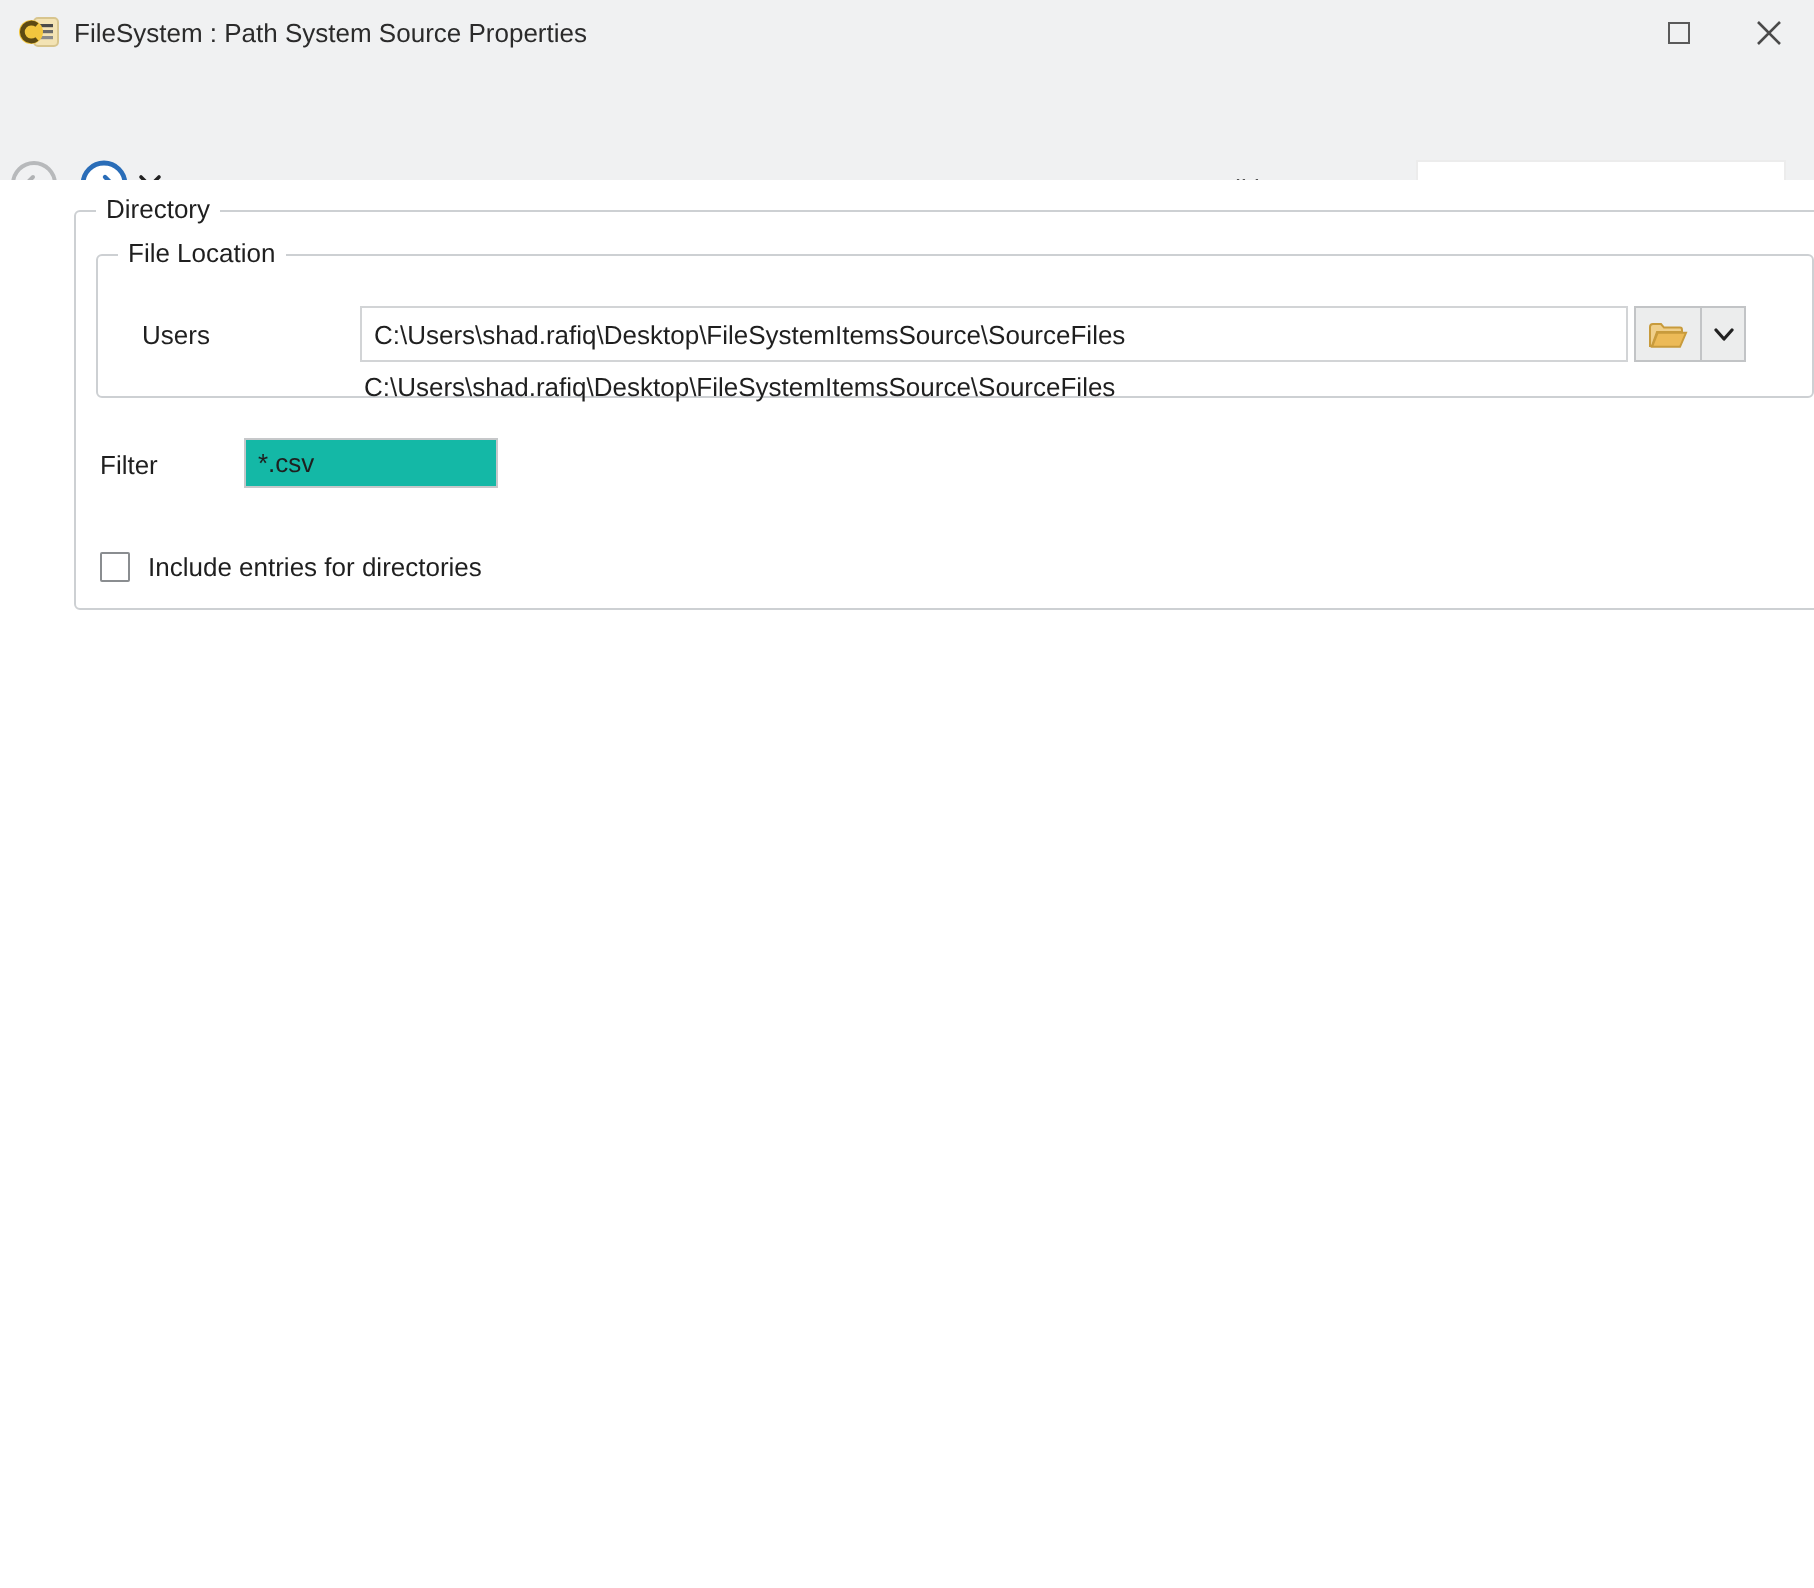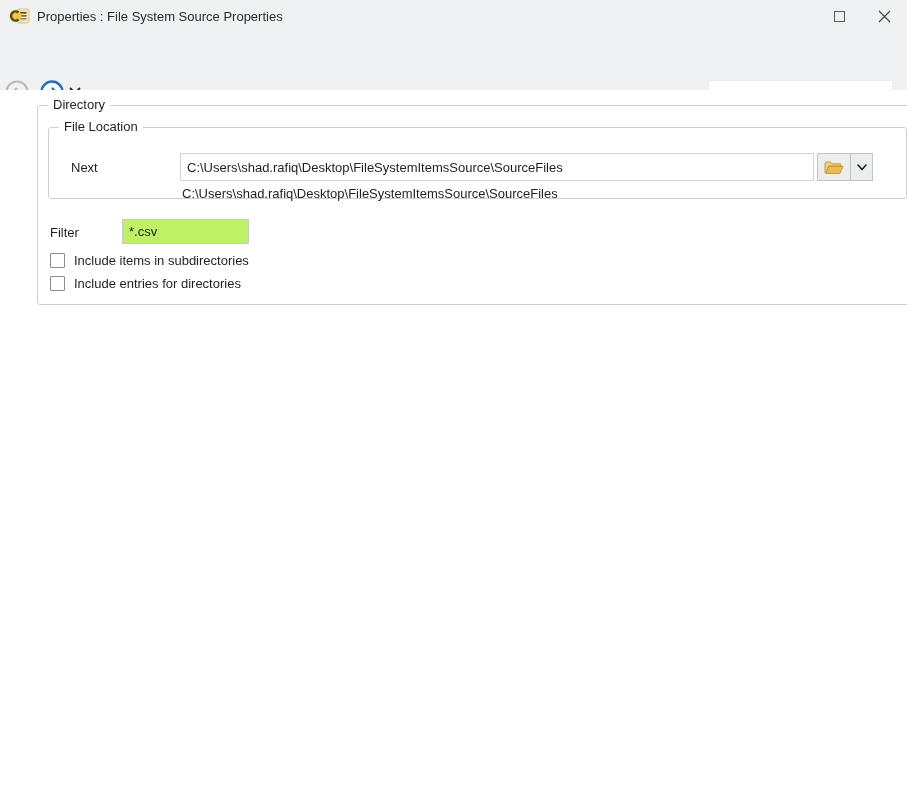--- a/index.html
+++ b/index.html
@@ -86,21 +86,21 @@
     display: flex; align-items: center; justify-content: center; cursor: default;
   }
   .path-static {
     position: absolute; left: 133px; top: 58px;
     font-size: 13px; color: #1f1f1f; white-space: nowrap;
   }
 
   .filter-label { position: absolute; left: 12px; top: 119px; font-size: 13px; }
   .filter-input {
     position: absolute; left: 84px; top: 113px; width: 127px; height: 25px;
-    border: 1px solid #c6c8ca; background: #bef264;
+    border: 1px solid #c6c8ca; background: #14b8a6;
     font-family: "Liberation Sans", sans-serif; font-size: 13px; color: #1f1f1f;
     padding: 0 6px; outline: none;
   }
   .check-row { position: absolute; left: 12px; display: flex; align-items: center; }
   .check-row-1 { top: 147px; }
   .check-row-2 { top: 170px; align-items: flex-end; }
   .checkbox {
     width: 15px; height: 15px; border: 1px solid #8a8d90; background: #ffffff;
     border-radius: 1px; flex: 0 0 auto; cursor: default;
   }
@@ -142,21 +142,21 @@
       <svg width="22" height="18" viewBox="0 0 22 18">
         <rect x="8" y="2" width="12" height="14" rx="2" fill="#f3e3b4" stroke="#d9c econ"></rect>
         <rect x="8" y="2" width="12" height="14" rx="2" fill="#f3e3b4" stroke="#d8c58e" stroke-width="1"></rect>
         <rect x="10.5" y="5" width="7" height="1.6" fill="#4a4a4a"></rect>
         <rect x="10.5" y="8" width="7" height="1.6" fill="#6a6a6a"></rect>
         <rect x="10.5" y="11" width="7" height="1.6" fill="#8a8a8a"></rect>
         <circle cx="6.5" cy="9" r="6" fill="#f2c63e"></circle>
         <path d="M9.5 5.5 A4.5 4.5 0 1 0 9.5 12.5" fill="none" stroke="#5d4a12" stroke-width="2.4"></path>
       </svg>
     </span>
-    <span class="title-text">Properties : File System Source Properties</span>
+    <span class="title-text">FileSystem : Path System Source Properties</span>
     <div class="titlebar-buttons">
       <button class="tb-btn">
         <span class="max-glyph"></span>
       </button>
       <button class="tb-btn">
         <span>
           <svg width="13" height="13" viewBox="0 0 13 13">
             <path d="M1 1 L12 12 M12 1 L1 12" stroke="#4a4a4a" stroke-width="1.3" fill="none"></path>
           </svg>
         </span>
@@ -198,21 +198,21 @@
   </div>
 
   <div class="content">
 
     <div class="groupbox gb-directory">
       <span class="group-label">Directory</span>
 
       <div class="groupbox gb-filelocation">
         <span class="group-label">File Location</span>
 
-        <span class="path-label">Next</span>
+        <span class="path-label">Users</span>
         <input class="path-input" type="text" value="C:\Users\shad.rafiq\Desktop\FileSystemItemsSource\SourceFiles" style="">
         <div class="path-split">
           <button class="split-folder">
             <span>
               <svg width="20" height="15" viewBox="0 0 20 15">
                 <path d="M1 3.5 Q1 2 2.5 2 L6.5 2 L8 3.8 L16 3.8 Q17 3.8 17 5 L17 6 L4.5 6 L2 13 L1 13 Z" fill="#f0cf8a" stroke="#c89b3c" stroke-width="1"></path>
                 <path d="M4.8 6.4 L19 6.4 L16 13.4 L2 13.4 Z" fill="#ecba57" stroke="#c89b3c" stroke-width="1"></path>
               </svg>
             </span>
           </button>
@@ -223,24 +223,20 @@
               </svg>
             </span>
           </button>
         </div>
         <span class="path-static">C:\Users\shad.rafiq\Desktop\FileSystemItemsSource\SourceFiles</span>
       </div>
 
       <span class="filter-label">Filter</span>
       <input class="filter-input" type="text" value="*.csv" style="">
 
-      <div class="check-row check-row-1">
-        <span class="checkbox"></span>
-        <span class="check-label">Include items in subdirectories</span>
-      </div>
       <div class="check-row check-row-2">
         <span class="checkbox"></span>
         <span class="check-label">Include entries for directories</span>
       </div>
     </div>
 
   </div>
 
 
 </div>

